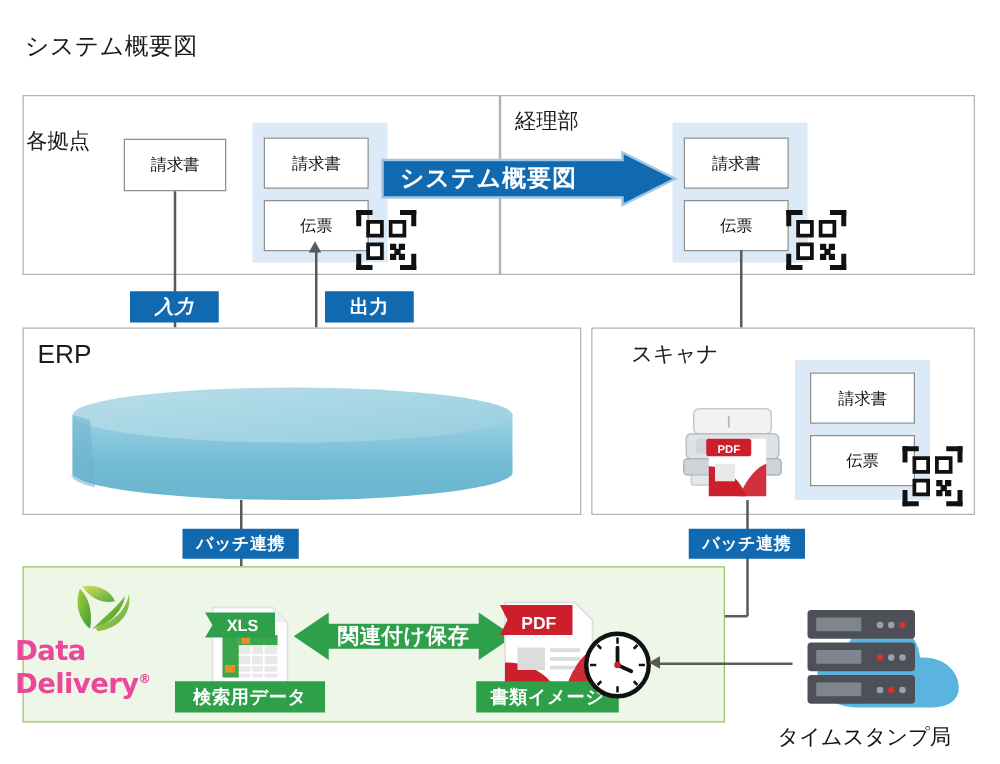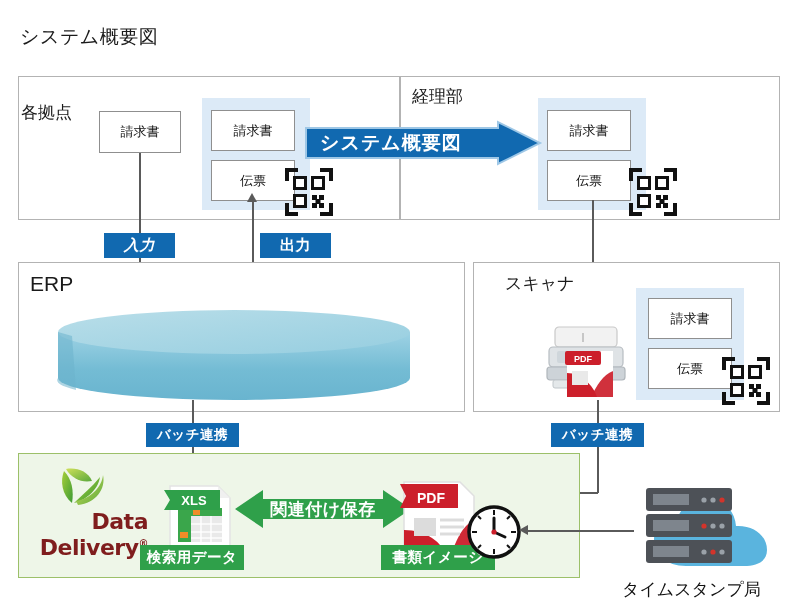--- a/index.html
+++ b/index.html
@@ -96,21 +96,21 @@
     font-size:14.5px;font-weight:bold;
     display:flex;align-items:center;justify-content:center;
     white-space:nowrap;letter-spacing:.5px;
     box-sizing:border-box;
   }
 
   
   .dd-logo{position:absolute;}
   .dd-text{
     position:absolute;left:0;top:48px;width:136px;
-    text-align:right;color:#7f1d1d;
+    text-align:left;color:#ec4899;
     font-weight:bold;font-size:22px;line-height:22px;
     font-family:"DejaVu Sans",sans-serif;
     letter-spacing:-.5px;
   }
   .dd-text .l2{font-size:22px;}
   .dd-reg{font-size:10px;vertical-align:super;}
 
   
   .vline{position:absolute;background:#5a5a5a;width:1.6px;}
   .hline{position:absolute;background:#5a5a5a;height:1.6px;}
@@ -363,21 +363,21 @@
         <line x1="27" y1="50" x2="58" y2="50"></line>
         <line x1="27" y1="56" x2="58" y2="56"></line>
         <line x1="37" y1="34" x2="37" y2="60"></line>
         <line x1="47" y1="34" x2="47" y2="60"></line>
       </g>
 
       <path d="M0,8 H56 V28 H0 L6,18 Z" fill="#2fa04a"></path>
       <text x="30" y="23" font-size="13" font-weight="bold" fill="#ffffff" font-family="Liberation Sans, sans-serif" text-anchor="middle">XLS</text>
     </svg>
   </div>
-  <div class="greencaption" style="left:140px;top:545px;width:104px;height:25px;">検索用データ</div>
+  <div class="greencaption" style="left:140px;top:545px;width:120px;height:25px;">検索用データ</div>
 
   <div class="greenarrow" style="left:235px;top:488px;width:176px;height:42px;">
     <svg width="176" height="42" viewBox="0 0 176 42">
       <polygon points="0,21 28,2 28,11 148,11 148,2 176,21 148,40 148,31 28,31 28,40" fill="#2fa04a"></polygon>
     </svg>
     <span class="txt">関連付け保存</span>
   </div>
 
   <div style="position:absolute;left:400px;top:478px;">
     <svg width="80" height="84" viewBox="0 0 80 84">

